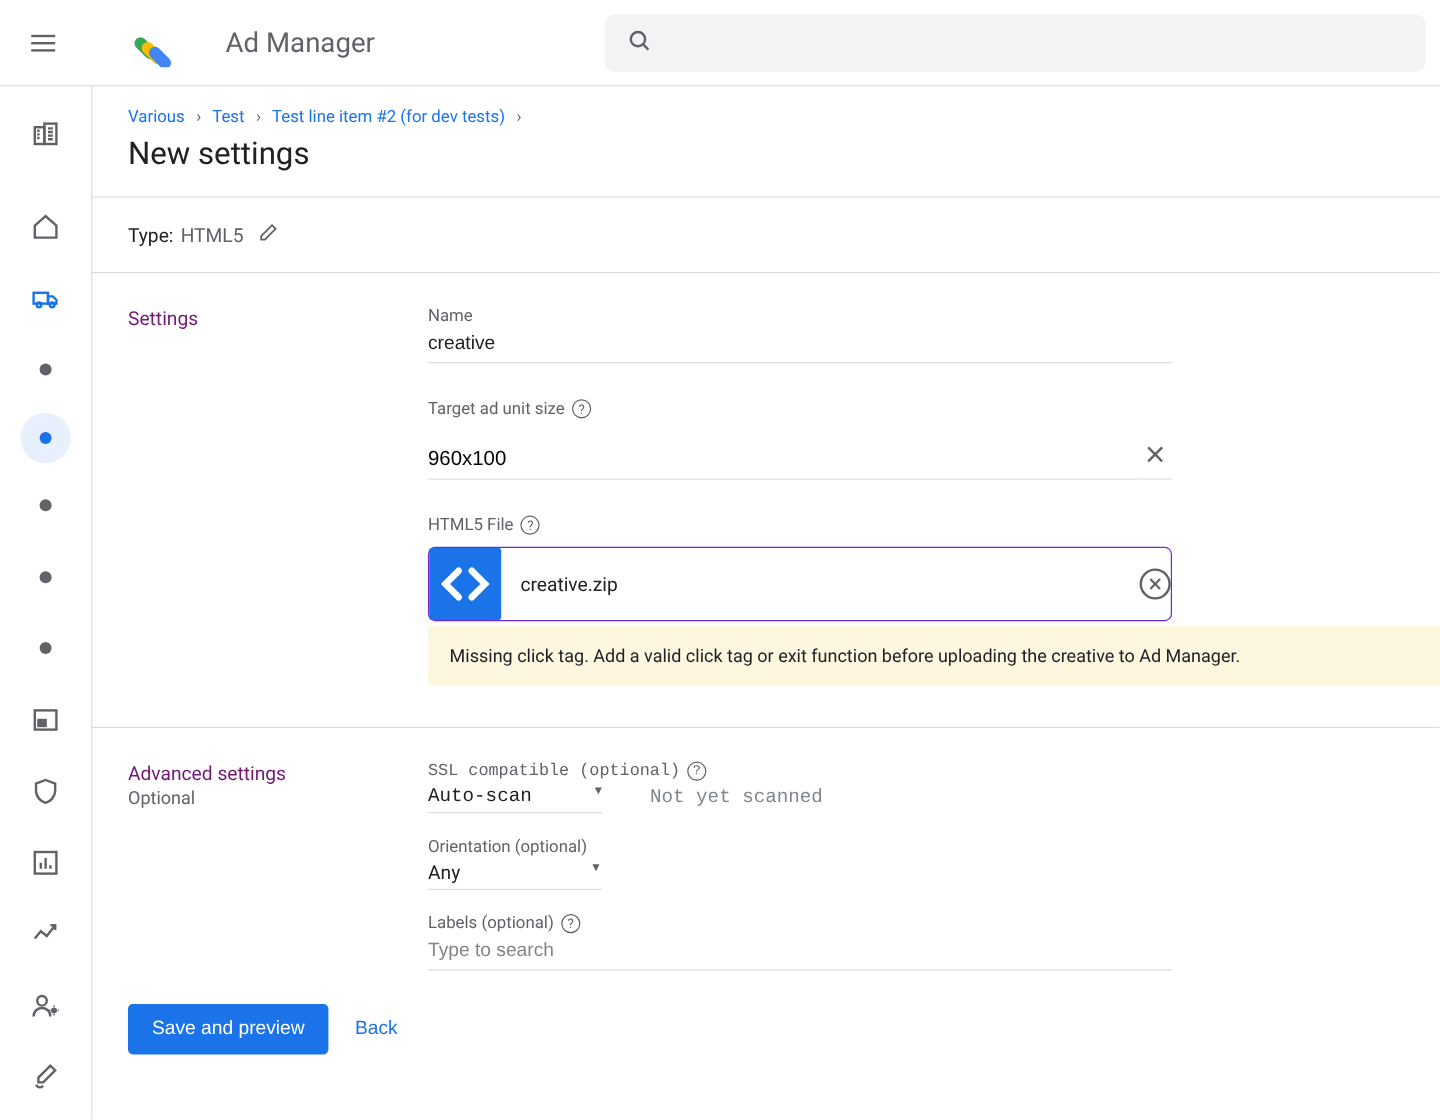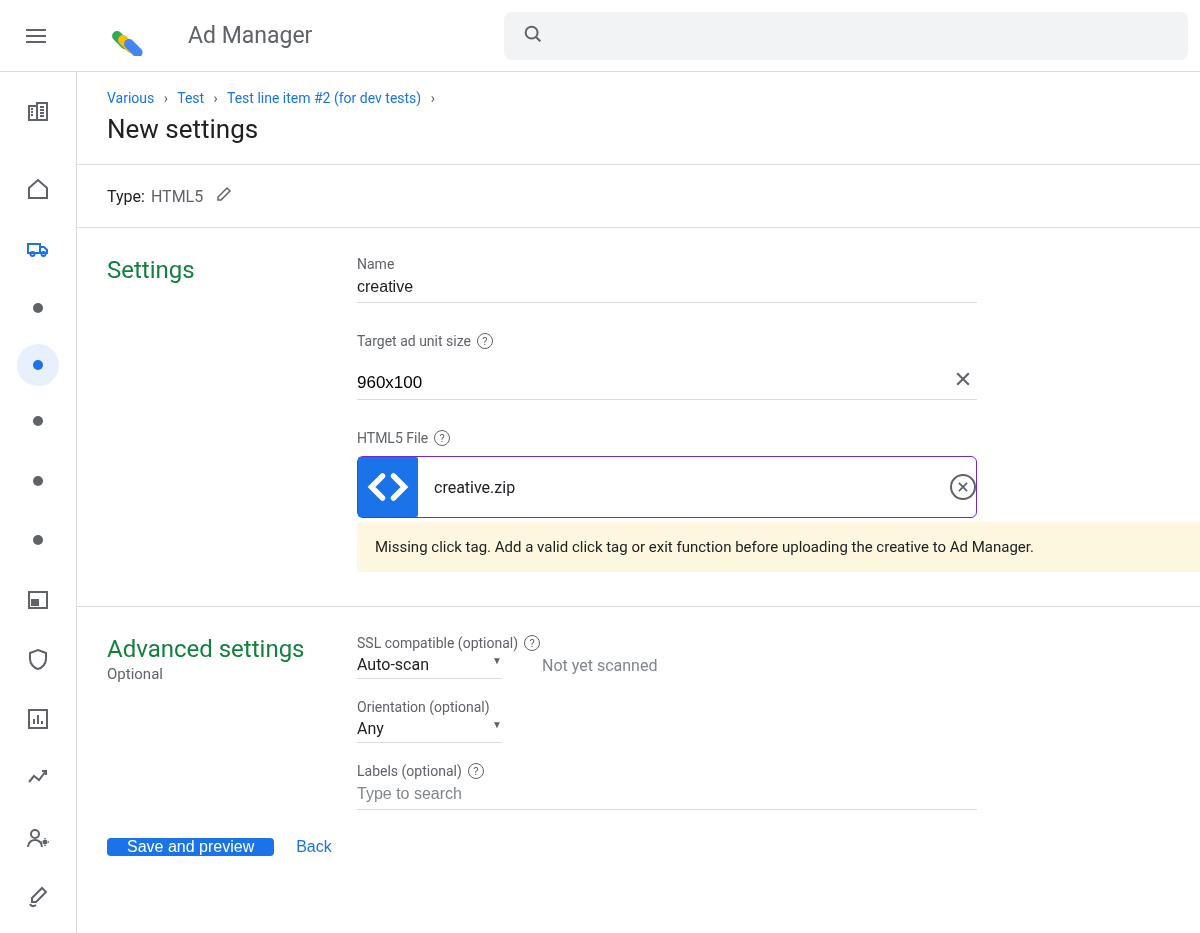--- a/index.html
+++ b/index.html
@@ -132,23 +132,23 @@
   .form-section {
     display: flex;
     padding: 28px 30px 30px;
     border-bottom: 1px solid #dadce0;
   }
   .section-left {
     width: 250px;
     flex-shrink: 0;
   }
   .section-title {
-    font-size: 24px;
+    font-size: 16px;
     font-weight: 400;
-    color: #15803d;
+    color: #701a75;
   }
   .section-subtitle {
     font-size: 15px;
     color: #5f6368;
     margin-top: 2px;
   }
   .section-right {
     flex: 1;
     max-width: 620px;
   }
@@ -251,21 +251,21 @@
     padding: 18px 30px;
     display: flex;
     align-items: center;
     gap: 22px;
   }
   .primary-btn {
     background: #1a73e8;
     color: #fff;
     border: none;
     border-radius: 4px;
-    padding: 0 20px;
+    padding: 12px 20px;
     font-size: 16px;
     cursor: pointer;
   }
   .link-btn {
     color: #1a73e8;
     font-size: 16px;
     cursor: pointer;
     background: none; border: none;
   }
 </style>
@@ -469,21 +469,21 @@
       </div>
     </div>
 
     <div class="form-section" style="border-bottom:none; padding-bottom:10px;">
       <div class="section-left">
         <div class="section-title">Advanced settings</div>
         <div class="section-subtitle">Optional</div>
       </div>
       <div class="section-right">
 
-        <div class="field-group" style="margin-bottom:20px;">
+        <div class="field-group" style="margin-bottom:20px;font-family:Liberation Mono, monospace;">
           <div class="field-label">
             <span>SSL compatible (optional)</span>
             <span class="help-icon">?</span>
           </div>
           <div class="ssl-row">
             <div class="select-like">
               <span class="value">Auto-scan</span>
               <span class="tri">▼</span>
             </div>
             <div class="scan-status">Not yet scanned</div>

